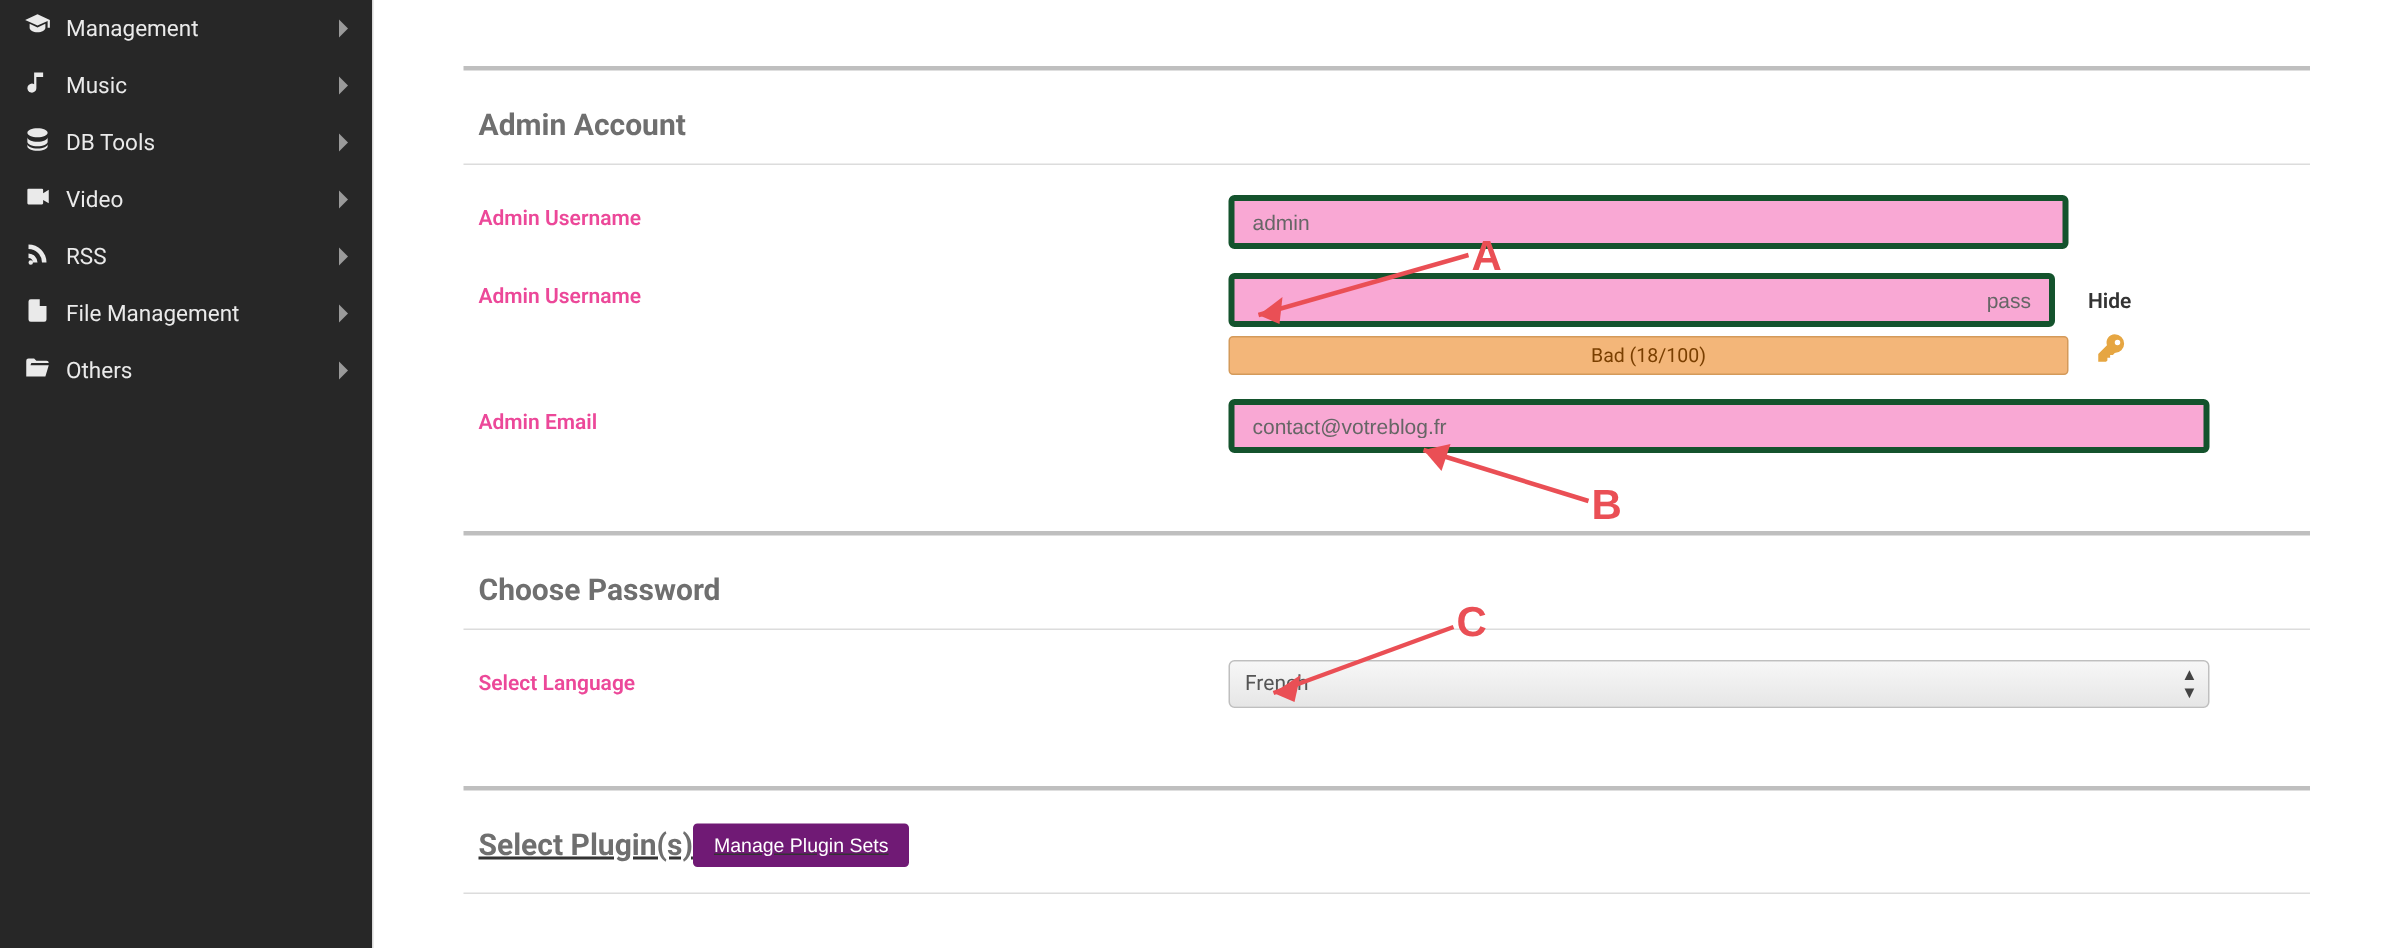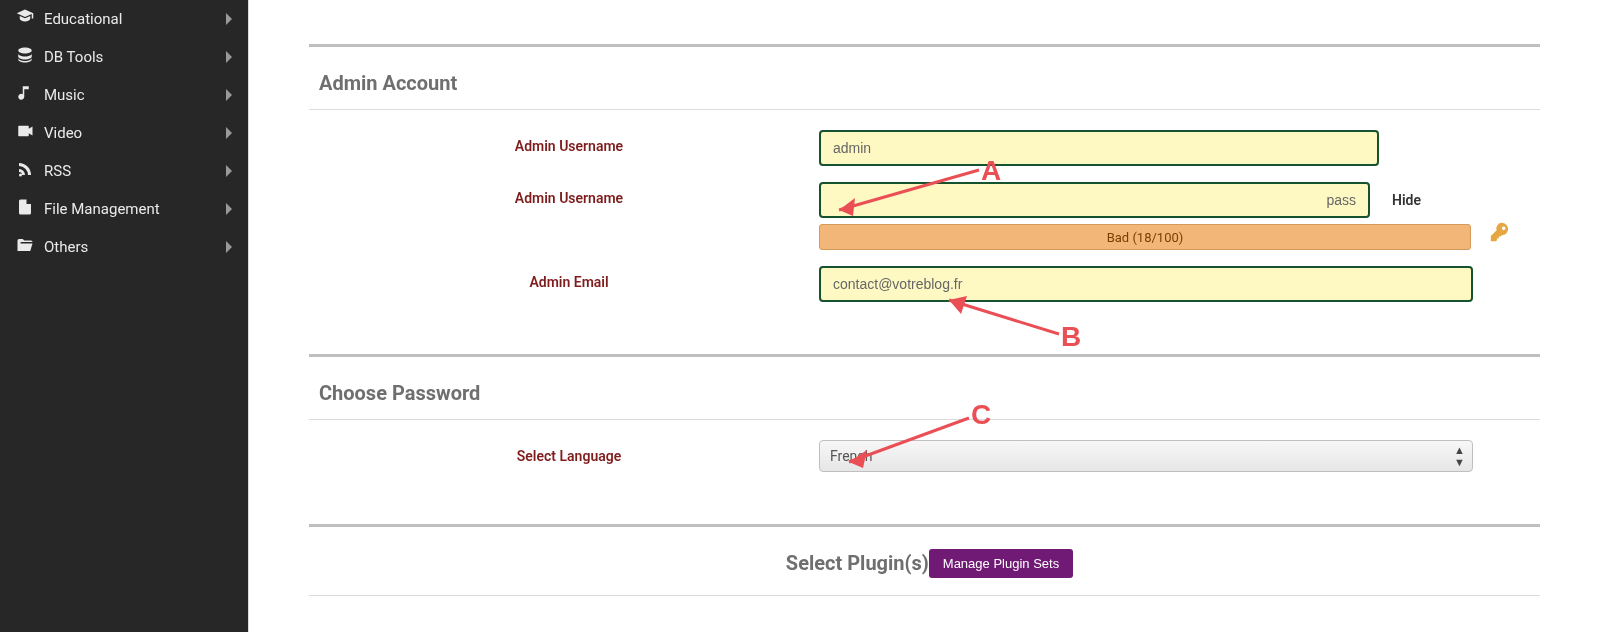--- a/index.html
+++ b/index.html
@@ -75,50 +75,49 @@
   .form-row {
     display: flex;
     align-items: flex-start;
     padding: 8px 0 8px 10px;
   }
   .form-label {
     width: 500px;
     flex-shrink: 0;
     padding-top: 8px;
     font-size: 14px;
-    color: #7f1d1d;
+    color: #ec4899;
     font-weight: 600;
-    text-align: center;
   }
   .form-control-col {
     flex: 1;
     position: relative;
   }
   .text-input {
     width: 560px;
     height: 36px;
-    border: 2px solid #14532d;
+    border: 4px solid #14532d;
     border-radius: 4px;
     padding: 6px 12px;
     font-size: 14px;
     color: #666;
-    background: #fef9c3;
+    background: #f9a8d4;
   }
   .pw-row .text-input { width: 551px; text-align: right; }
   .pw-side {
     display: inline-flex;
     align-items: center;
     margin-left: 18px;
     font-size: 14px;
     color: #333;
     font-weight: 600;
     cursor: pointer;
   }
   .strength-bar {
-    width: 652px;
+    width: 560px;
     height: 26px;
     border: 1px solid #d49a5a;
     border-radius: 3px;
     background: #f3b679;
     color: #7a3f00;
     display: flex;
     align-items: center;
     justify-content: center;
     font-size: 13px;
     margin-top: 6px;
@@ -154,22 +153,23 @@
     color: #444;
     font-size: 11px;
     line-height: 1;
     display: flex; flex-direction: column; gap: 1px;
   }
 
   
   .plugins-header-row {
     display: flex;
     align-items: center;
-    justify-content: center;
+    justify-content: flex-start;
     padding-right: 0;
+    text-decoration: underline;
   }
   .plugin-btn {
     background: #701a75;
     color: #fff;
     font-size: 13px;
     padding: 7px 14px;
     border: none;
     border-radius: 3px;
     cursor: pointer;
   }
@@ -208,47 +208,47 @@
 <div class="right-edge"></div>
 
 <nav class="sidebar">
   <div class="sidebar-item">
     <span class="left">
       <span>
         <svg viewBox="0 0 24 24">
             <path d="M12 2L1 7l11 5 9-4.09V14h2V7L12 2zM5 10.5V14c0 2.21 3.13 4 7 4s7-1.79 7-4v-3.5l-7 3.18-7-3.18z"></path>
           </svg>
       </span>
-      <span>Educational</span>
+      <span>Management</span>
+    </span>
+    <span class="chev"><svg viewBox="0 0 8 14">
+          <path d="M1 1l6 6-6 6"></path>
+        </svg></span>
+  </div>
+  <div class="sidebar-item">
+    <span class="left">
+      <span>
+        <svg viewBox="0 0 24 24">
+            <path d="M9 3v10.55A4 4 0 1011 17V7h6V3H9z"></path>
+          </svg>
+      </span>
+      <span>Music</span>
     </span>
     <span class="chev"><svg viewBox="0 0 8 14">
           <path d="M1 1l6 6-6 6"></path>
         </svg></span>
   </div>
   <div class="sidebar-item">
     <span class="left">
       <span>
         <svg viewBox="0 0 24 24">
             <path d="M12 2C7 2 3 3.79 3 6s4 4 9 4 9-1.79 9-4-4-4-9-4zm-9 8v4c0 2.21 4 4 9 4s9-1.79 9-4v-4c0 2.21-4 4-9 4s-9-1.79-9-4zm0 8v-2c0 2.21 4 4 9 4s9-1.79 9-4v2c0 2.21-4 4-9 4s-9-1.79-9-4z"></path>
           </svg>
       </span>
       <span>DB Tools</span>
-    </span>
-    <span class="chev"><svg viewBox="0 0 8 14">
-          <path d="M1 1l6 6-6 6"></path>
-        </svg></span>
-  </div>
-  <div class="sidebar-item">
-    <span class="left">
-      <span>
-        <svg viewBox="0 0 24 24">
-            <path d="M9 3v10.55A4 4 0 1011 17V7h6V3H9z"></path>
-          </svg>
-      </span>
-      <span>Music</span>
     </span>
     <span class="chev"><svg viewBox="0 0 8 14">
           <path d="M1 1l6 6-6 6"></path>
         </svg></span>
   </div>
   <div class="sidebar-item">
     <span class="left">
       <span>
         <svg viewBox="0 0 24 24">
             <path d="M4 5h12a1 1 0 011 1v3l5-3v12l-5-3v3a1 1 0 01-1 1H4a1 1 0 01-1-1V6a1 1 0 011-1z"></path>

